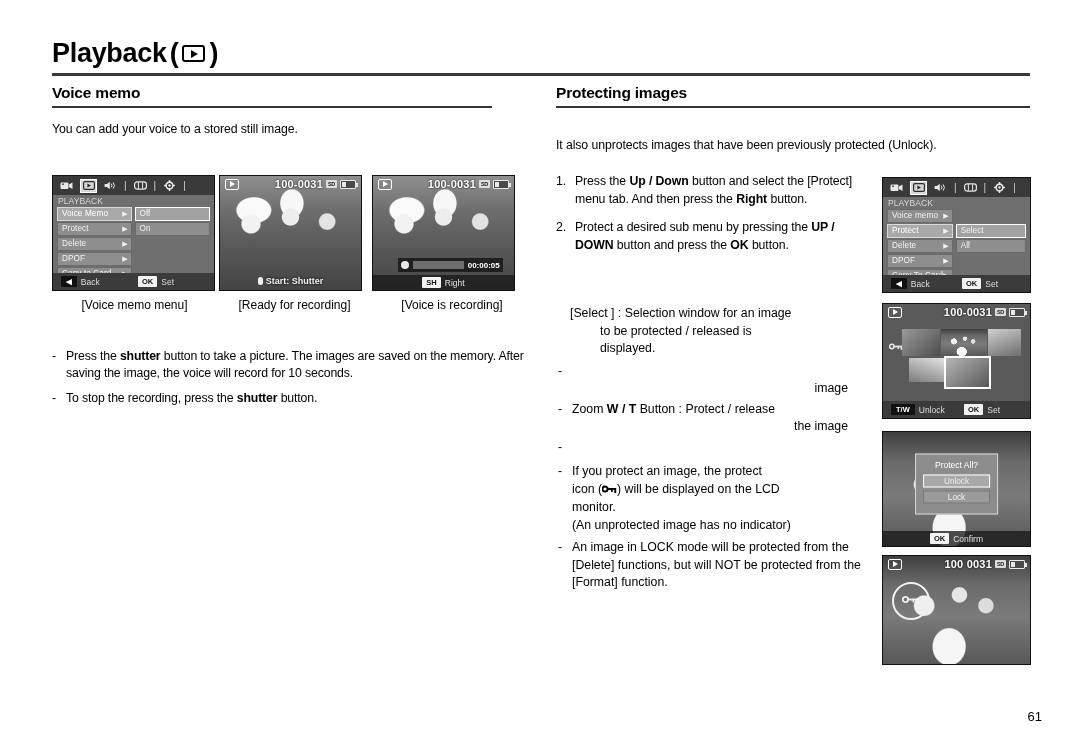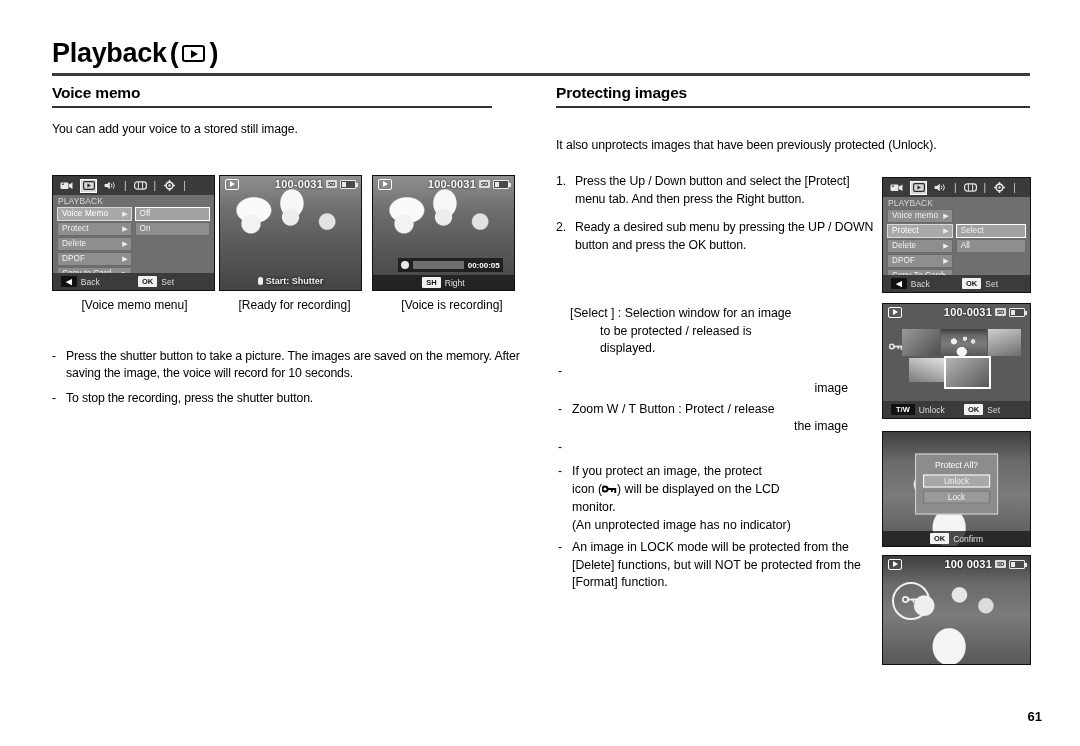--- a/index.html
+++ b/index.html
@@ -168,23 +168,23 @@
   .steps .num { width:19px; flex:none; }
   .steps .txt { flex:1; letter-spacing:-0.1px; }
 
   .indent-block { font-size:12.3px; line-height:17.5px; }
   .ind1 { padding-left:44px; }
   .ind2 { text-align:right; padding-right:28px; }
 
   .sub-bullet { display:flex; font-size:12.3px; line-height:17.5px; margin-top:3px; }
   .sub-bullet .dash { width:16px; flex:none; padding-left:2px; }
 
-  .page-num { position:absolute; right:38px; bottom:22px; font-size:13px; font-weight:bold; }
-
-  b { font-weight:normal; }
+  .page-num { position:absolute; right:38px; bottom:22px; font-size:13px; font-weight:normal; }
+
+  b { font-weight:bold; }
 
   
   .ph-group {
     background:
       radial-gradient(circle at 22% 42%, #f2f2f2 0 7%, rgba(0,0,0,0) 8%),
       radial-gradient(circle at 50% 36%, #ededed 0 8%, rgba(0,0,0,0) 9%),
       radial-gradient(circle at 76% 40%, #e2e2e2 0 6%, rgba(0,0,0,0) 7%),
       radial-gradient(ellipse at 24% 30%, #fafafa 0 11%, rgba(0,0,0,0) 12%),
       radial-gradient(ellipse at 51% 24%, #f7f7f7 0 11%, rgba(0,0,0,0) 12%),
       linear-gradient(180deg,#8f8f8f 0%,#6e6e6e 30%,#5a5a5a 60%,#444 100%);
@@ -373,21 +373,21 @@
 <div class="steps" style="position:absolute;left:556px;top:173px;width:320px;">
   <div class="st">
     <span class="num">1.</span>
     <span class="txt">
       <span>Press the </span><b>Up / Down</b><span> button and select the [Protect] menu tab. And then press the </span><b>Right</b><span> button.</span>
     </span>
   </div>
   <div class="st">
     <span class="num">2.</span>
     <span class="txt">
-      <span>Ready a desired sub menu by pressing the </span><b>UP / DOWN</b><span> button and press the </span><b>OK</b><span> button.</span>
+      <span>Protect a desired sub menu by pressing the </span><b>UP / DOWN</b><span> button and press the </span><b>OK</b><span> button.</span>
     </span>
   </div>
 </div>
 
 <div class="indent-block" style="position:absolute;left:556px;top:305px;width:320px;">
   <div style="padding-left:14px">[Select ] : Selection window for an image</div>
   <div class="ind1">to be protected / released is</div>
   <div class="ind1">displayed.</div>
 
   <div class="sub-bullet" style="margin-top:5px;">

